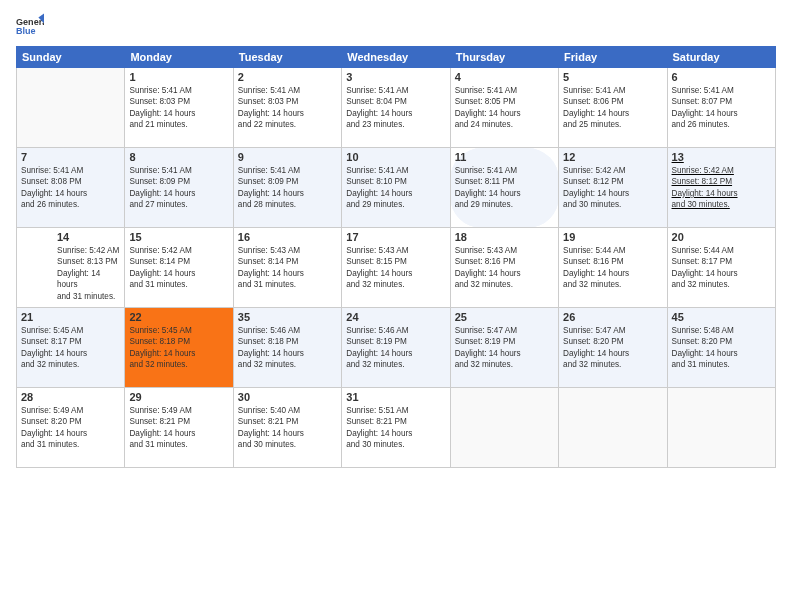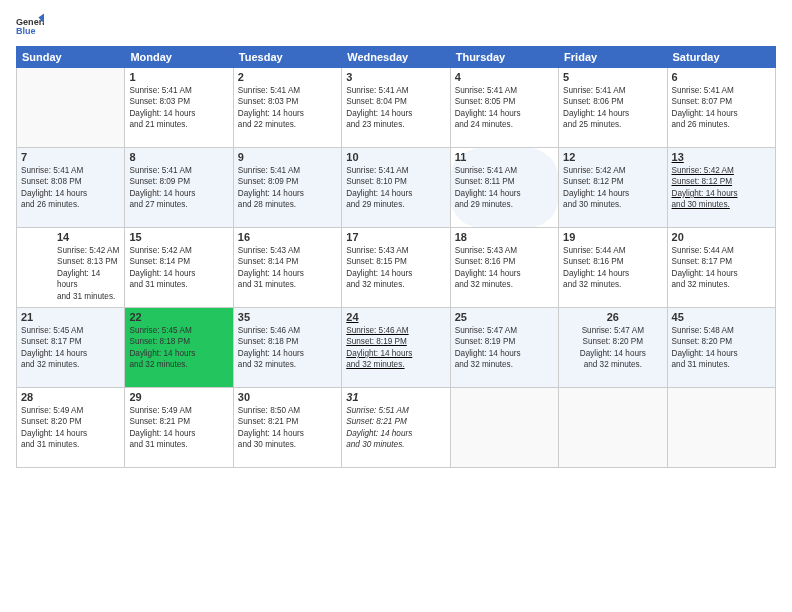--- a/index.html
+++ b/index.html
@@ -258,49 +258,49 @@
           </td>
         </tr>
         <tr style="background: rgb(240, 244, 251);">
           <td style="background: rgb(240, 244, 251);">
             <div class="day-num">21</div>
             <div class="day-info" style="white-space: pre-line;">Sunrise: 5:45 AM
 Sunset: 8:17 PM
 Daylight: 14 hours
 and 32 minutes.</div>
           </td>
-          <td style="background: #22c55e;">
+          <td style="background: #f97316;">
             <div class="day-num">22</div>
             <div class="day-info" style="white-space: pre-line;">Sunrise: 5:45 AM
 Sunset: 8:18 PM
 Daylight: 14 hours
 and 32 minutes.</div>
           </td>
           <td style="background: rgb(240, 244, 251);">
             <div class="day-num">35</div>
             <div class="day-info" style="white-space: pre-line;">Sunrise: 5:46 AM
 Sunset: 8:18 PM
 Daylight: 14 hours
 and 32 minutes.</div>
           </td>
-          <td style="background: rgb(240, 244, 251); text-decoration: underline;">
+          <td style="background: rgb(240, 244, 251);">
             <div class="day-num">24</div>
             <div class="day-info" style="white-space: pre-line;">Sunrise: 5:46 AM
 Sunset: 8:19 PM
 Daylight: 14 hours
 and 32 minutes.</div>
           </td>
           <td style="background: rgb(240, 244, 251);">
             <div class="day-num">25</div>
             <div class="day-info" style="white-space: pre-line;">Sunrise: 5:47 AM
 Sunset: 8:19 PM
 Daylight: 14 hours
 and 32 minutes.</div>
           </td>
-          <td style="background: rgb(240, 244, 251); text-align: center;">
+          <td style="background: rgb(240, 244, 251);">
             <div class="day-num">26</div>
             <div class="day-info" style="white-space: pre-line;">Sunrise: 5:47 AM
 Sunset: 8:20 PM
 Daylight: 14 hours
 and 32 minutes.</div>
           </td>
           <td style="background: rgb(240, 244, 251);">
             <div class="day-num">45</div>
             <div class="day-info" style="white-space: pre-line;">Sunrise: 5:48 AM
 Sunset: 8:20 PM
@@ -318,26 +318,26 @@
           </td>
           <td style="background: rgb(255, 255, 255);">
             <div class="day-num">29</div>
             <div class="day-info" style="white-space: pre-line;">Sunrise: 5:49 AM
 Sunset: 8:21 PM
 Daylight: 14 hours
 and 31 minutes.</div>
           </td>
           <td style="background: rgb(255, 255, 255);">
             <div class="day-num">30</div>
-            <div class="day-info" style="white-space: pre-line;">Sunrise: 8:50 AM
+            <div class="day-info" style="white-space: pre-line;">Sunrise: 5:40 AM
 Sunset: 8:21 PM
 Daylight: 14 hours
 and 30 minutes.</div>
           </td>
-          <td style="background: rgb(255, 255, 255); font-style: italic;">
+          <td style="background: rgb(255, 255, 255);">
             <div class="day-num">31</div>
             <div class="day-info" style="white-space: pre-line;">Sunrise: 5:51 AM
 Sunset: 8:21 PM
 Daylight: 14 hours
 and 30 minutes.</div>
           </td>
           <td class="empty" style="background: rgb(249, 249, 249);"></td>
           <td class="empty" style="background: rgb(249, 249, 249);"></td>
           <td class="empty" style="background: rgb(249, 249, 249);"></td>
         </tr>

